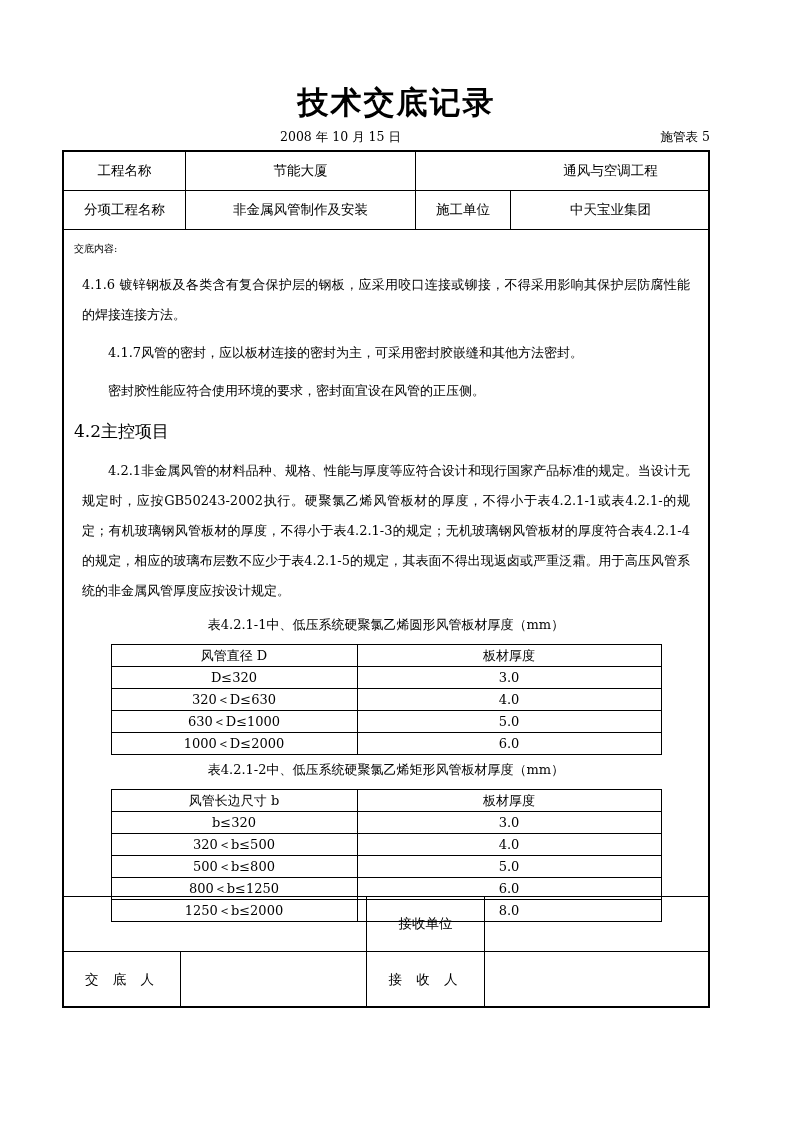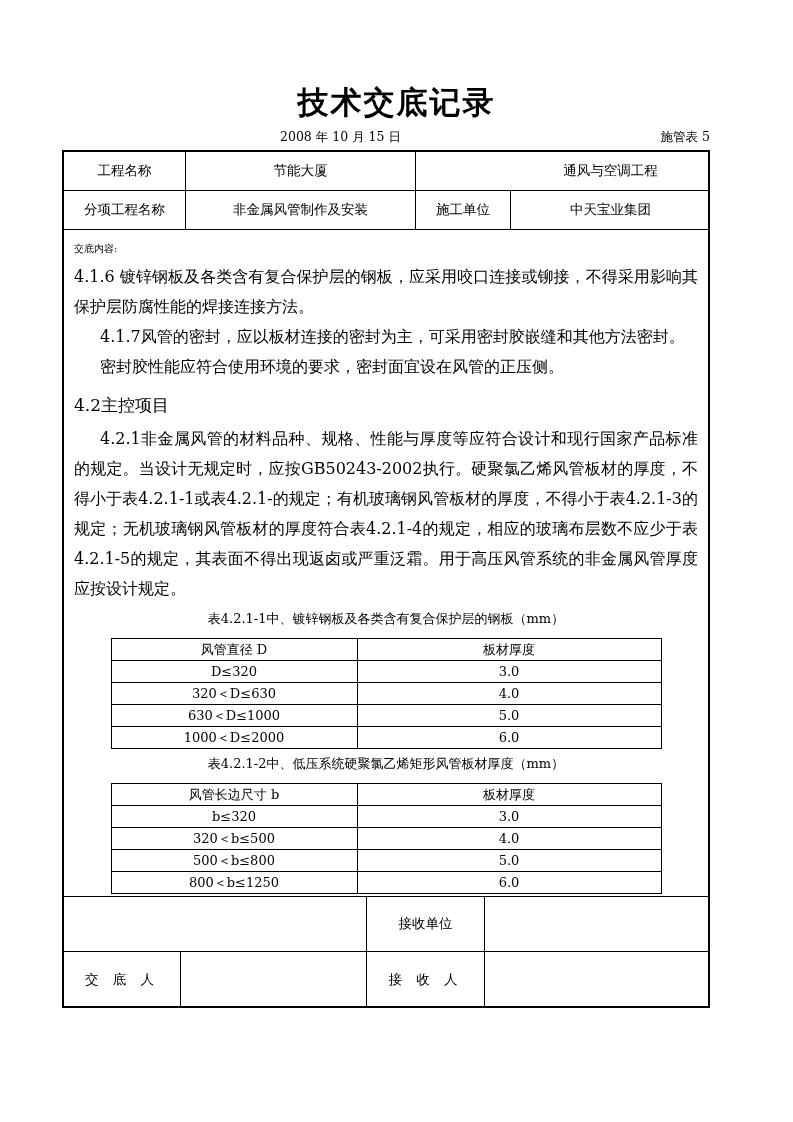--- a/index.html
+++ b/index.html
@@ -101,25 +101,25 @@
     width: 100%;
     height: 680px;
     box-sizing: border-box;
     padding: 6px 10px 0 10px;
   }
   .lbl-content {
     font-size: 10px;
     line-height: 26px;
   }
   .para {
-    font-size: 16px;
+    font-size: 13px;
     line-height: 30px;
     text-align: justify;
     text-justify: inter-ideograph;
-    margin: 0;
+    margin: 8px;
   }
   .para.indent { text-indent: 26px; }
   .sec-head {
     font-size: 17px;
     line-height: 34px;
     margin: 6px 0 2px 0;
   }
 
   
   .tbl-cap {
@@ -214,21 +214,21 @@
       <div class="lbl-content">交底内容:</div>
 
       <p class="para">4.1.6 镀锌钢板及各类含有复合保护层的钢板，应采用咬口连接或铆接，不得采用影响其保护层防腐性能的焊接连接方法。</p>
       <p class="para indent">4.1.7风管的密封，应以板材连接的密封为主，可采用密封胶嵌缝和其他方法密封。</p>
       <p class="para indent">密封胶性能应符合使用环境的要求，密封面宜设在风管的正压侧。</p>
 
       <div class="sec-head">4.2主控项目</div>
 
       <p class="para indent">4.2.1非金属风管的材料品种、规格、性能与厚度等应符合设计和现行国家产品标准的规定。当设计无规定时，应按GB50243-2002执行。硬聚氯乙烯风管板材的厚度，不得小于表4.2.1-1或表4.2.1-的规定；有机玻璃钢风管板材的厚度，不得小于表4.2.1-3的规定；无机玻璃钢风管板材的厚度符合表4.2.1-4的规定，相应的玻璃布层数不应少于表4.2.1-5的规定，其表面不得出现返卤或严重泛霜。用于高压风管系统的非金属风管厚度应按设计规定。</p>
 
-      <div class="tbl-cap">表4.2.1-1中、镀锌钢板及各类含有复合保护层的钢板（mm）</div>
+      <div class="tbl-cap">表4.2.1-1中、低压系统硬聚氯乙烯圆形风管板材厚度（mm）</div>
       <table class="data">
         <tbody>
           <tr>
             <td class="col-a">风管直径 D</td>
             <td class="col-b">板材厚度</td>
           </tr>
           <tr>
             <td class="col-a">D≤320</td>
             <td class="col-b">3.0</td>
           </tr>
@@ -262,20 +262,24 @@
             <td class="col-a">320＜b≤500</td>
             <td class="col-b">4.0</td>
           </tr>
           <tr>
             <td class="col-a">500＜b≤800</td>
             <td class="col-b">5.0</td>
           </tr>
           <tr>
             <td class="col-a">800＜b≤1250</td>
             <td class="col-b">6.0</td>
+          </tr>
+          <tr>
+            <td class="col-a">1250＜b≤2000</td>
+            <td class="col-b">8.0</td>
           </tr>
         </tbody>
       </table>
 
     </div>
 
     <div class="sig">
       <div class="sig-row s1">
         <div class="sig-cell sc2"></div>
         <div class="sig-cell sc3">接收单位</div>

